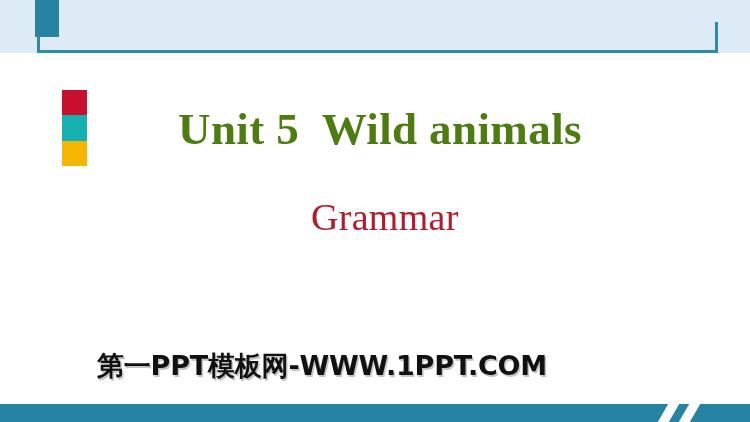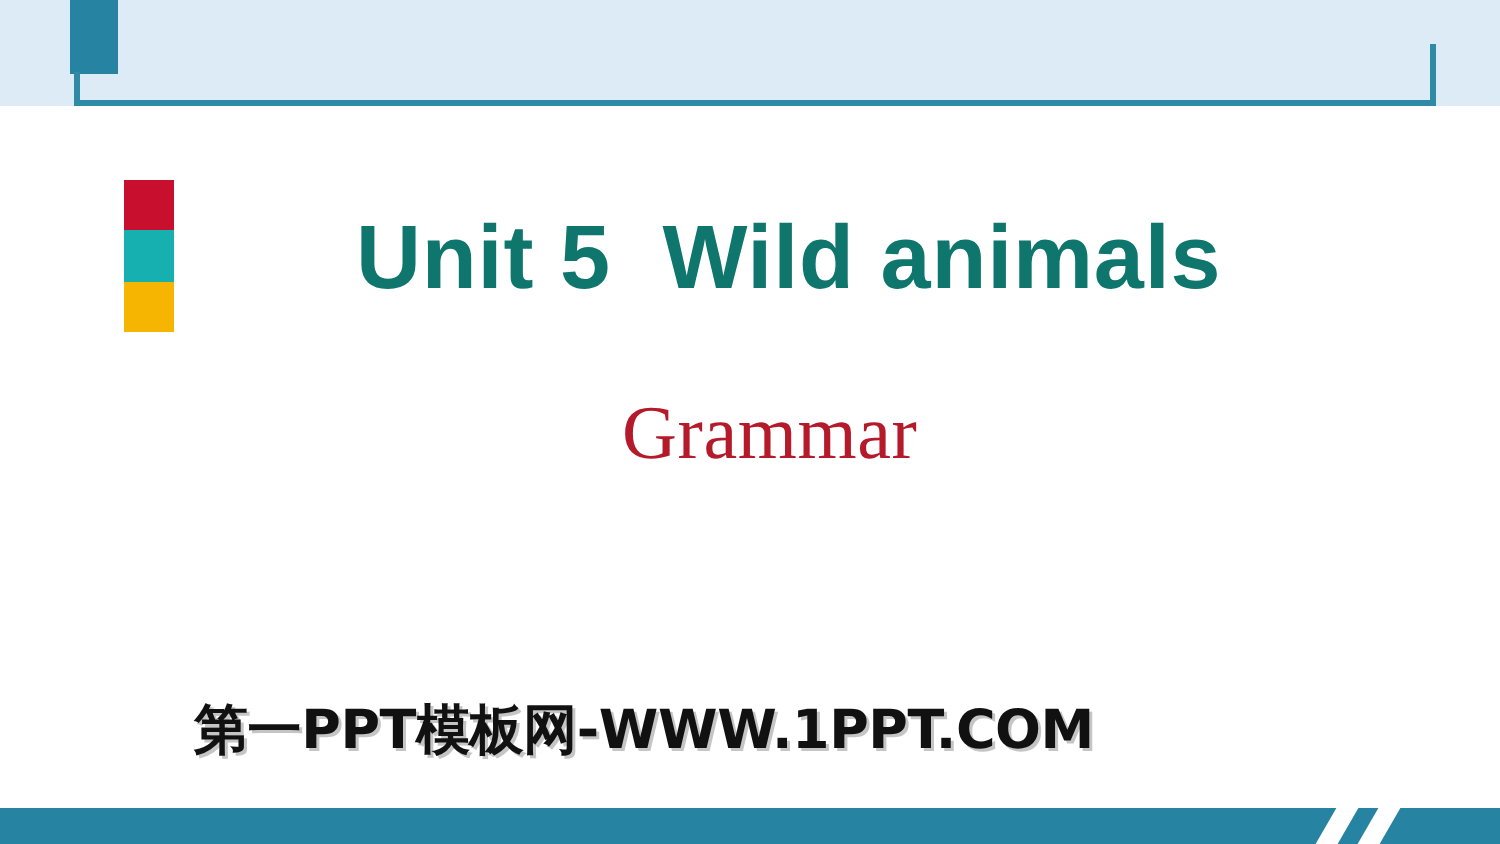--- a/index.html
+++ b/index.html
@@ -72,25 +72,25 @@
   }
   .block-red    { background: #c8102e; }
   .block-teal   { background: #16b0b0; }
   .block-amber  { background: #f5b501; }
 
   
   .main-title {
     position: absolute;
     left: 178px;
     top: 103px;
-    font-family: Liberation Sans, sans-serif;
+    font-family: Liberation Serif, serif;
     font-weight: bold;
     font-size: 45px;
     line-height: 52px;
-    color: #0f766e;
+    color: #4d7c0f;
     letter-spacing: 0.4px;
     white-space: pre;
   }
   .sub-title {
     position: absolute;
     left: 311px;
     top: 195px;
     font-family: "Liberation Serif", "DejaVu Serif", serif;
     font-weight: normal;
     font-size: 38px;

